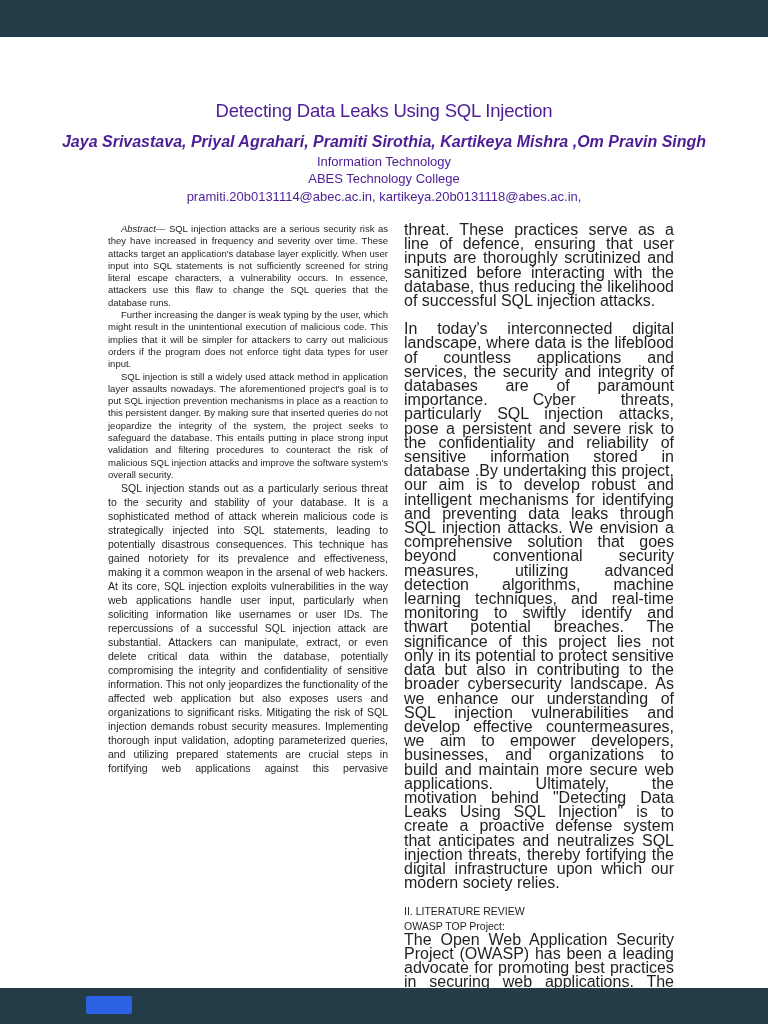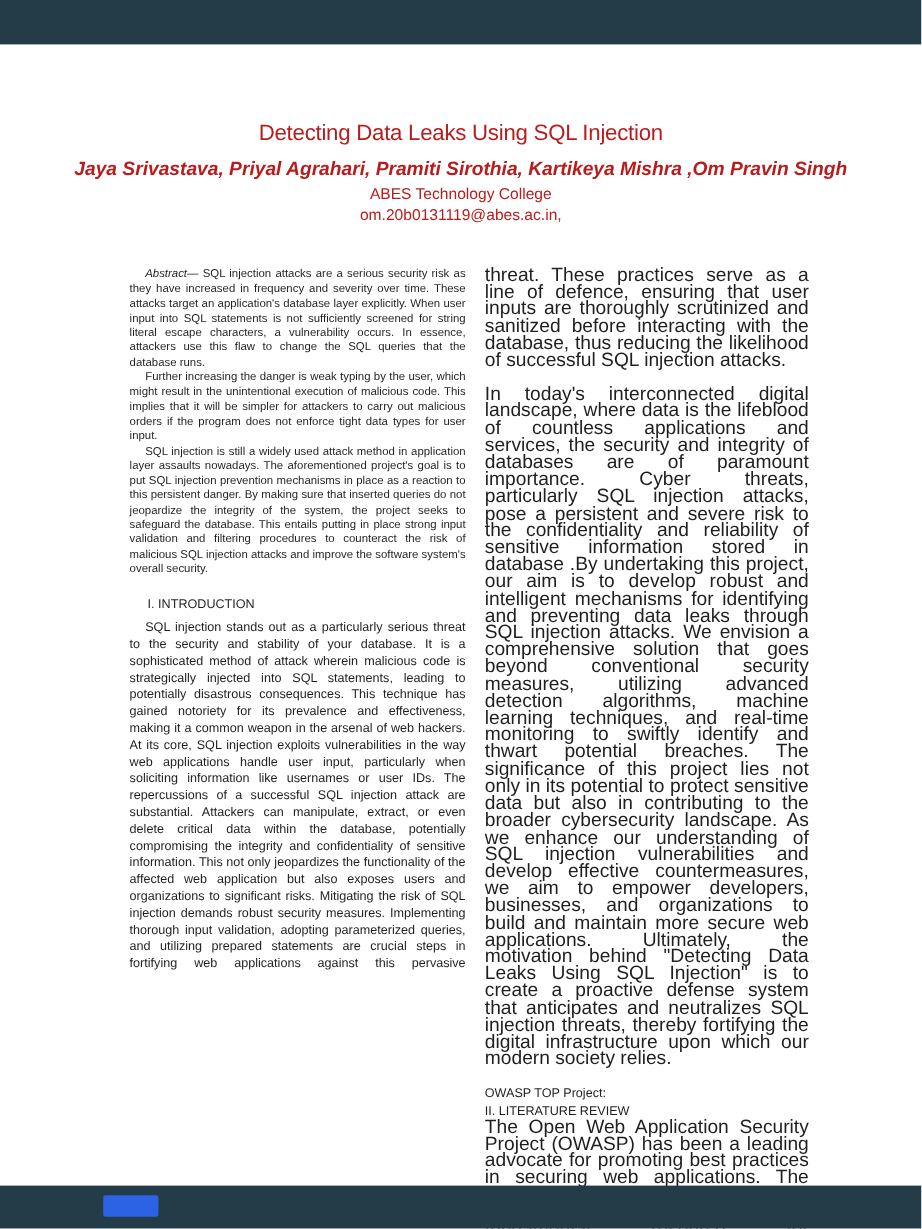--- a/index.html
+++ b/index.html
@@ -15,21 +15,21 @@
   .bottombar {
     position: absolute; bottom: 0; left: 0; width: 768px; height: 36px;
     background: #243c48;
   }
   .blue-btn {
     position: absolute; left: 86px; top: 8px; width: 46px; height: 18px;
     background: #2c63e4; border-radius: 2px; cursor: pointer;
   }
   .head {
     position: absolute; top: 0; left: 0; width: 768px; text-align: center;
-    color: #b91c1c;
+    color: #4c1d95;
   }
   .title {
     margin-top: 99px; font-size: 18.5px; line-height: 24px;
     letter-spacing: -0.2px; font-weight: 400;
   }
   .authors {
     margin-top: 11px; font-size: 16px; font-style: italic;
     font-weight: 600; line-height: 16px;
   }
   .affil { margin-top: 3px; font-size: 13px; line-height: 17.3px; }
@@ -66,40 +66,40 @@
 <div class="screen">
 
   <div class="topbar"></div>
 
   <div>
 
     <div class="head">
       <div class="title">Detecting Data Leaks Using SQL Injection</div>
       <div class="authors">Jaya Srivastava, Priyal Agrahari, Pramiti Sirothia, Kartikeya Mishra ,Om Pravin Singh</div>
       <div class="affil">
+        <div>Information Technology</div>
         <div>ABES Technology College</div>
-        <div>om.20b0131119@abes.ac.in,</div>
+        <div>pramiti.20b0131114@abec.ac.in, kartikeya.20b0131118@abes.ac.in,</div>
       </div>
     </div>
 
     <div class="cols">
 
       <div class="col-left">
         <p class="abs"><span class="ital">Abstract—</span><span> SQL injection attacks are a serious security risk as they have increased in frequency and severity over time. These attacks target an application's database layer explicitly. When user input into SQL statements is not sufficiently screened for string literal escape characters, a vulnerability occurs. In essence, attackers use this flaw to change the SQL queries that the database runs.</span></p>
         <p class="abs">Further increasing the danger is weak typing by the user, which might result in the unintentional execution of malicious code. This implies that it will be simpler for attackers to carry out malicious orders if the program does not enforce tight data types for user input.</p>
         <p class="abs">SQL injection is still a widely used attack method in application layer assaults nowadays. The aforementioned project's goal is to put SQL injection prevention mechanisms in place as a reaction to this persistent danger. By making sure that inserted queries do not jeopardize the integrity of the system, the project seeks to safeguard the database. This entails putting in place strong input validation and filtering procedures to counteract the risk of malicious SQL injection attacks and improve the software system's overall security.</p>
-        <div class="heading-left">I. INTRODUCTION</div>
         <p class="lbody cont">SQL injection stands out as a particularly serious threat to the security and stability of your database. It is a sophisticated method of attack wherein malicious code is strategically injected into SQL statements, leading to potentially disastrous consequences. This technique has gained notoriety for its prevalence and effectiveness, making it a common weapon in the arsenal of web hackers. At its core, SQL injection exploits vulnerabilities in the way web applications handle user input, particularly when soliciting information like usernames or user IDs. The repercussions of a successful SQL injection attack are substantial. Attackers can manipulate, extract, or even delete critical data within the database, potentially compromising the integrity and confidentiality of sensitive information. This not only jeopardizes the functionality of the affected web application but also exposes users and organizations to significant risks. Mitigating the risk of SQL injection demands robust security measures. Implementing thorough input validation, adopting parameterized queries, and utilizing prepared statements are crucial steps in fortifying web applications against this pervasive</p>
       </div>
 
       <div class="col-right">
         <p class="rbody">threat. These practices serve as a line of defence, ensuring that user inputs are thoroughly scrutinized and sanitized before interacting with the database, thus reducing the likelihood of successful SQL injection attacks.</p>
         <p class="rbody">In today's interconnected digital landscape, where data is the lifeblood of countless applications and services, the security and integrity of databases are of paramount importance. Cyber threats, particularly SQL injection attacks, pose a persistent and severe risk to the confidentiality and reliability of sensitive information stored in database .By undertaking this project, our aim is to develop robust and intelligent mechanisms for identifying and preventing data leaks through SQL injection attacks. We envision a comprehensive solution that goes beyond conventional security measures, utilizing advanced detection algorithms, machine learning techniques, and real-time monitoring to swiftly identify and thwart potential breaches. The significance of this project lies not only in its potential to protect sensitive data but also in contributing to the broader cybersecurity landscape. As we enhance our understanding of SQL injection vulnerabilities and develop effective countermeasures, we aim to empower developers, businesses, and organizations to build and maintain more secure web applications. Ultimately, the motivation behind "Detecting Data Leaks Using SQL Injection" is to create a proactive defense system that anticipates and neutralizes SQL injection threats, thereby fortifying the digital infrastructure upon which our modern society relies.</p>
+        <div class="heading-right">II. LITERATURE REVIEW</div>
         <div class="heading-right">OWASP TOP Project:</div>
-        <div class="heading-right">II. LITERATURE REVIEW</div>
         <p class="rbody cont">The Open Web Application Security Project (OWASP) has been a leading advocate for promoting best practices in securing web applications. The OWASP TOP Project, specifically addressing SQL Injection, serves as a fundamental resource for understanding and mitigating vulnerabilities related to SQL injection. This</p>
       </div>
 
     </div>
   </div>
 
   <div class="bottombar">
     <div class="blue-btn"></div>
   </div>
 

